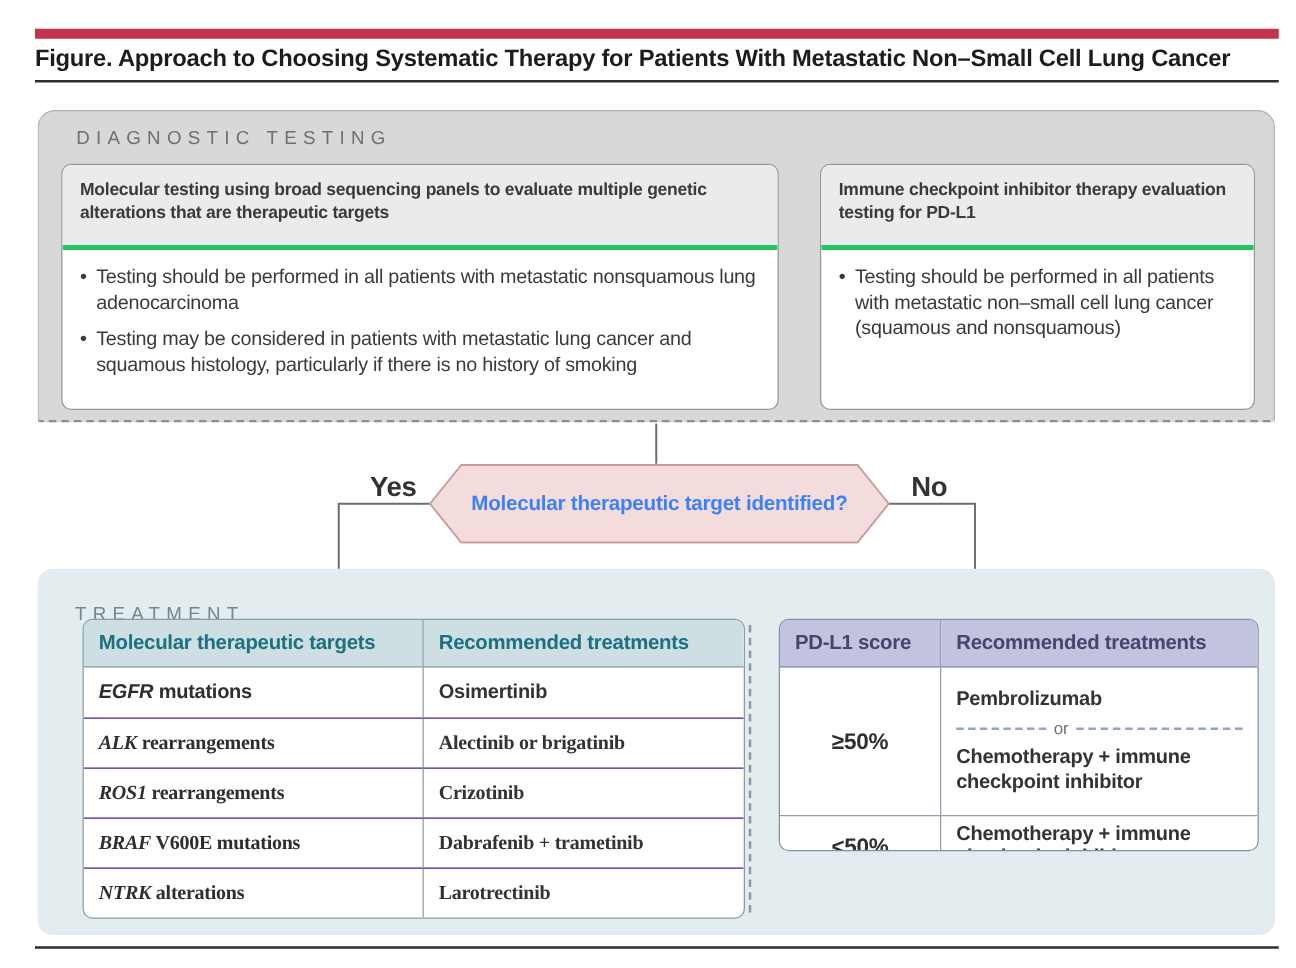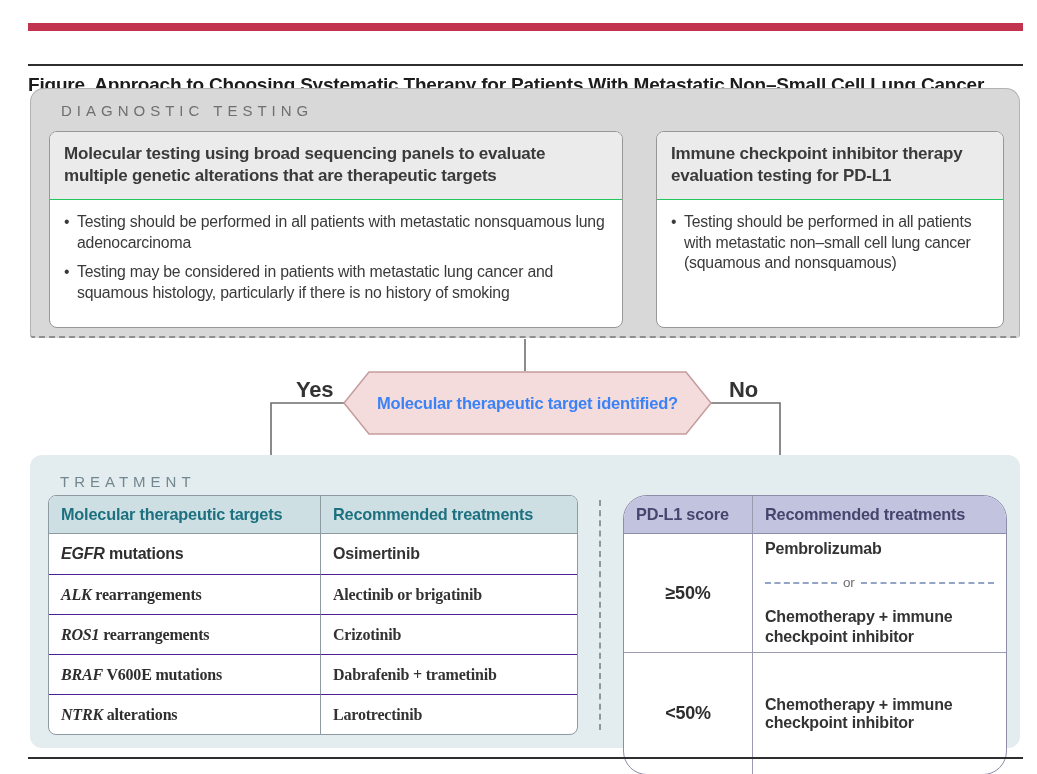--- a/index.html
+++ b/index.html
@@ -4,39 +4,39 @@
 <style>
   * { margin:0; padding:0; box-sizing:border-box; }
   html,body { background:#ffffff; }
   .page {
     position:relative; width:1037px; height:774px; background:#ffffff;
     font-family:"Liberation Sans", sans-serif; color:#2b2b2b;
     letter-spacing:-0.2px; overflow:hidden;
   }
   
   .red-bar { position:absolute; left:28px; top:23px; width:995px; height:8px; background:#c23350; }
-  .fig-title { position:absolute; left:28px; top:37px; width:995px; font-size:19px; font-weight:bold; color:#1c1c1c;margin-top:37px; }
+  .fig-title { position:absolute; left:28px; top:37px; width:995px; font-size:19px; font-weight:bold; color:#1c1c1c; }
   .title-rule { position:absolute; left:28px; top:64px; width:995px; height:2px; background:#2e2e2e; }
   
   .diag-panel {
     position:absolute; left:30px; top:88px; width:990px; height:250px;
     background:#d8d8d8; border:1px solid #b3b3b3; border-bottom:2px dashed #8f8f8f;
     border-radius:14px 14px 3px 3px;
   }
   .section-label { font-size:15px; letter-spacing:5px; font-weight:normal; }
   .diag-label { position:absolute; left:30px; top:13px; color:#6f6f6f; }
   .info-box {
     position:absolute; top:42px; background:#ffffff; border:1px solid #979797;
     border-radius:8px; overflow:hidden; height:197px;
   }
   .info-box.left  { left:18px;  width:574px; }
   .info-box.right { left:625px; width:348px; }
   .info-box .box-header {
-    background:#ebebeb; border-bottom:1px solid #22c55e; padding:11px 14px;
-    font-weight:bold; font-size:17px; line-height:1.28; color:#3a3a3a; height:68px;
+    background:#ebebeb; border-bottom:4px solid #22c55e; padding:11px 14px;
+    font-weight:bold; font-size:14px; line-height:1.28; color:#3a3a3a; height:68px;
   }
   .info-box .box-body { padding:12px 14px 12px 14px; }
   .bullet-list { list-style:none; }
   .bullet-list li {
     position:relative; padding-left:13px; font-size:15.8px; line-height:1.3;
     color:#3a3a3a; margin-bottom:9px;
   }
   .bullet-list li::before { content:"•"; position:absolute; left:0; top:0; color:#3a3a3a; }
   
   .connector-layer { position:absolute; inset:0; pointer-events:none; }
@@ -47,51 +47,50 @@
     font-size:16.5px; font-weight:bold; color:#3b82f6; text-align:center;
   }
   .branch-label { position:absolute; font-size:22px; font-weight:bold; color:#333333; }
   .yes-label { left:296px; top:377px; }
   .no-label  { left:729px; top:377px; }
   
   .treat-panel {
     position:absolute; left:30px; top:455px; width:990px; height:293px;
     background:#e3edef; border-radius:12px;
   }
-  .treat-label { position:absolute; left:30px; top:18px; color:#72878f; }
+  .treat-label { position:absolute; left:30px; top:28px; color:#72878f; }
   
   .dx-table {
     position:absolute; background:#ffffff; border:1px solid #8d9aa2;
     border-radius:8px; overflow:hidden; display:grid;
   }
   .targets-table {
-    left:18px; top:40px; width:530px; height:240px;
+    left:36px; top:40px; width:530px; height:240px;
     grid-template-columns:272px 1fr;
     grid-template-rows:38px repeat(5, 1fr);
   }
   .pdl1-table {
-    left:593px; top:40px; width:384px; height:280px;
+    left:593px; top:40px; width:384px; height:186px;
     grid-template-columns:129px 1fr;
     grid-template-rows:38px 118px 1fr;
     border-color:#8d8da8;
-    border-radius:24px;
   }
   .cell { display:flex; align-items:center; padding:6px 12px; font-size:16px; }
   .th { font-weight:bold; font-size:16.3px; }
   .targets-table .th { background:#cddfe2; color:#1c7080; border-bottom:1px solid #8d9aa2; }
   .pdl1-table .th { background:#c2c3de; color:#45456e; border-bottom:1px solid #8d8da8; }
   .col-div-teal { border-right:1px solid #8d9aa2; }
   .col-div-purple { border-right:1px solid #9a9ab0; }
   .row-top { border-top:1px solid #4c1d95;font-family:Liberation Serif, serif; }
   .row-top-p { border-top:1px solid #9a9ab0; }
   .target-cell { font-weight:bold; color:#2e2e2e; }
   .target-cell i { font-style:italic; }
   .treat-cell { font-weight:bold; color:#333333; }
   .score-cell { justify-content:center; font-size:18px; font-weight:bold; color:#2e2e2e; }
-  .multi-cell { flex-direction:column; align-items:stretch; justify-content:center; gap:15px; }
+  .multi-cell { flex-direction:column; align-items:stretch; justify-content:center; gap:4px; }
   .multi-cell .t-line { font-weight:bold; color:#333333; font-size:16px; line-height:1.25; }
   .or-divider { display:flex; align-items:center; gap:6px; margin:2px 0; }
   .or-divider .dash { flex:1; border-top:2px dashed #93a4c6; height:0; }
   .or-divider .dash.short { flex:0 0 72px; }
   .or-text { font-size:13.5px; color:#6f6f6f; line-height:1; }
   .tables-divider {
     position:absolute; left:569px; top:45px; height:230px; width:0;
     border-left:2px dashed #8a98a0;
   }
   

